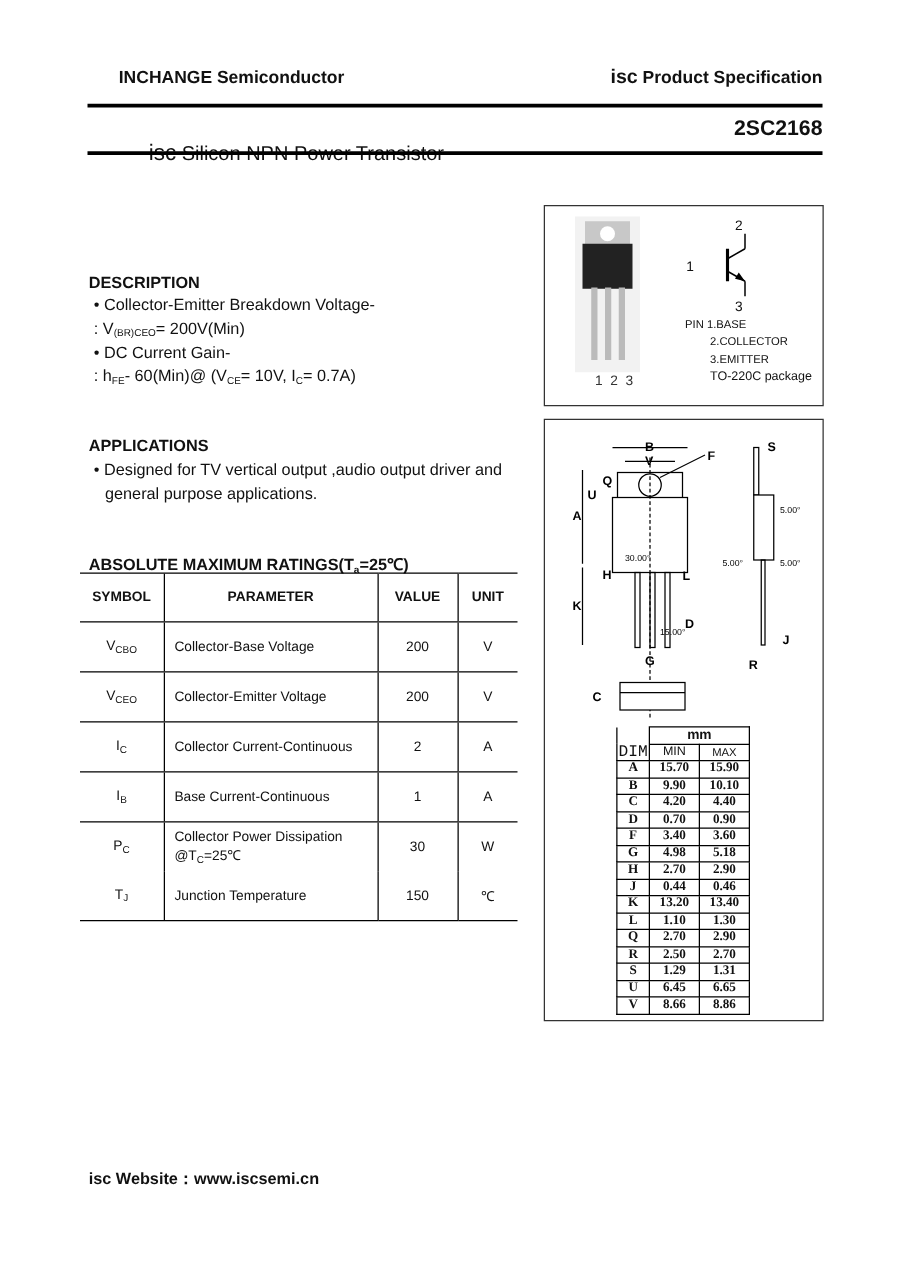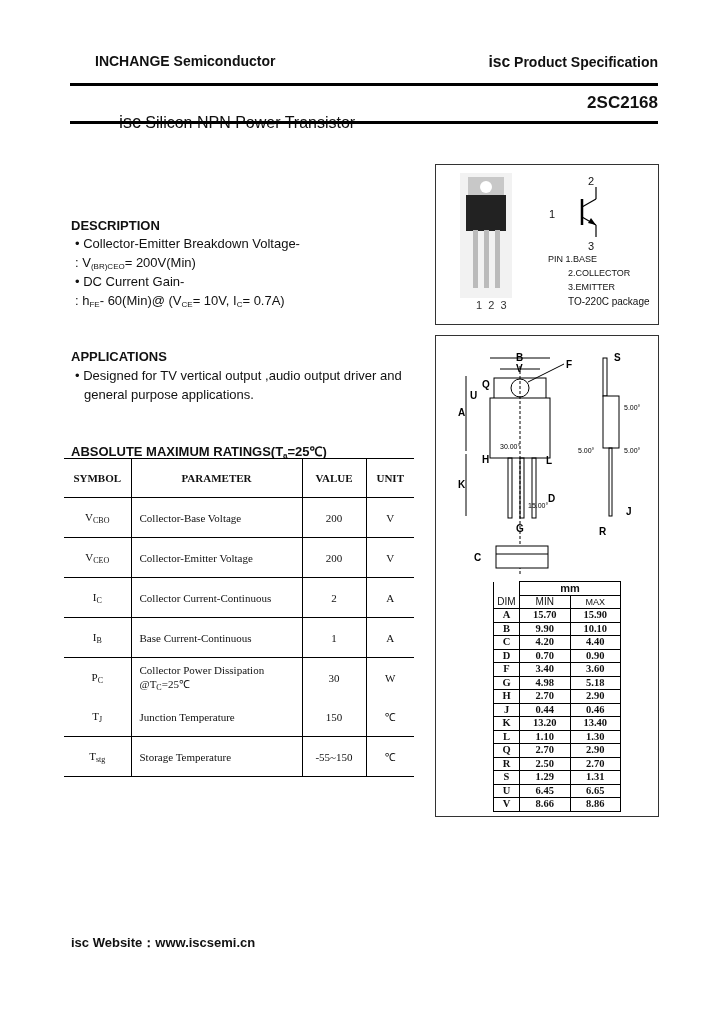--- a/index.html
+++ b/index.html
@@ -9,21 +9,21 @@
   .hdr-left { left:71px; top:53px; font-size:14px; font-weight:bold;padding-left:24px; }
   .hdr-right { right:62px; top:53px; font-size:14px; font-weight:bold; }
   .rule1 { left:70px; top:83px; width:588px; height:3px; background:#000; }
   .title-left { left:71px; top:112px; font-size:16px; font-weight:normal;margin-left:48px; }
   .title-right { right:62px; top:93px; font-size:17px; font-weight:bold; }
   .rule2 { left:70px; top:121px; width:588px; height:3px; background:#000; }
   .isc { font-size:1.12em; }
   .sec-title { font-size:13px; font-weight:bold; }
   .line { font-size:13px; }
   sub { font-size:8px; vertical-align:-2px; }
-  .table { left:64px; top:458px; width:350px; border-collapse:collapse; font-size:11px;font-family:Liberation Serif, serif; }
+  .table { left:64px; top:458px; width:350px; border-collapse:collapse; font-size:11px; }
   .table th, .table td { border-left:1px solid #000; text-align:center; padding:0; }
   .table th:first-child, .table td:first-child { border-left:none; }
   .table th { height:38px; font-size:11px; font-weight:bold; border-top:1px solid #000; border-bottom:1px solid #000;}
   .table td { height:39px; }
   .table tr.bb td { border-bottom:1px solid #000; }
   .table td.param { text-align:left; padding-left:8px; }
   .box { border:1px solid #333; background:#fff; }
   .dim-table { border-collapse:collapse; font-family:"Liberation Serif", serif; font-size:10.5px; font-weight:bold;}
   .dim-table td { border:1px solid #000; text-align:center; padding:0; height:12.5px; line-height:12px; }
   .footer { left:71px; top:934px; font-size:13px; font-weight:bold; }
@@ -90,26 +90,20 @@
   <tr>
     <td><span>P</span><sub>C</sub></td>
     <td class="param"><span>Collector Power Dissipation</span><br><span>@T</span><sub>C</sub><span>=25℃</span></td>
     <td>30</td>
     <td>W</td>
   </tr>
   <tr class="bb">
     <td><span>T</span><sub>J</sub></td>
     <td class="param">Junction Temperature</td>
     <td>150</td>
-    <td>℃</td>
-  </tr>
-  <tr class="bb">
-    <td><span>T</span><sub>stg</sub></td>
-    <td class="param">Storage Temperature</td>
-    <td>-55~150</td>
     <td>℃</td>
   </tr>
 </tbody>
   </table>
 
 <div class="abs box" style="left:435px;top:164px;width:222px;height:159px;">
 
   <svg class="abs" style="left:24px;top:8px;" width="52" height="125">
     <rect x="0" y="0" width="52" height="125" fill="#f2f2f2"></rect>
     <rect x="8" y="4" width="36" height="22" fill="#c8c8c8"></rect>
@@ -180,28 +174,28 @@
       <text x="188" y="117" font-size="7" stroke="none" fill="#000" font-family="Liberation Sans, sans-serif">5.00°</text>
       <text x="190" y="179" font-size="10" font-weight="bold" stroke="none" fill="#000" font-family="Liberation Sans, sans-serif">J</text>
       <text x="163" y="199" font-size="10" font-weight="bold" stroke="none" fill="#000" font-family="Liberation Sans, sans-serif">R</text>
 
       <rect x="60" y="210" width="52" height="22" fill="#fff"></rect>
       <line x1="60" y1="218" x2="112" y2="218"></line>
       <text x="38" y="225" font-size="10" font-weight="bold" stroke="none" fill="#000" font-family="Liberation Sans, sans-serif">C</text>
     </g>
   </svg>
 
-  <table class="abs dim-table" style="left:57px;top:245px;width:128px;">
+  <table class="abs dim-table" style="left:57px;top:245px;width:107px;">
     <tbody>
         <tr>
           <td style="width:25px;border-bottom:none;border-top:none;"></td>
           <td colspan="2" style="font-family:'Liberation Sans',sans-serif;font-size:11px;">mm</td>
         </tr>
     <tr>
-          <td style="border-top:none;font-weight:normal;font-family:Liberation Sans, sans-serif;font-size:10px;">DIM</td>
+          <td style="border-top:none;font-weight:normal;font-family:Liberation Mono, monospace;font-size:13px;">DIM</td>
           <td style="font-weight:normal;font-family:'Liberation Sans',sans-serif;font-size:10px;">MIN</td>
           <td style="font-weight:normal;font-family:'Liberation Sans',sans-serif;font-size:9px;">MAX</td>
         </tr>
     <tr>
           <td>A</td>
           <td>15.70</td>
           <td>15.90</td>
         </tr>
     <tr>
           <td>B</td>

